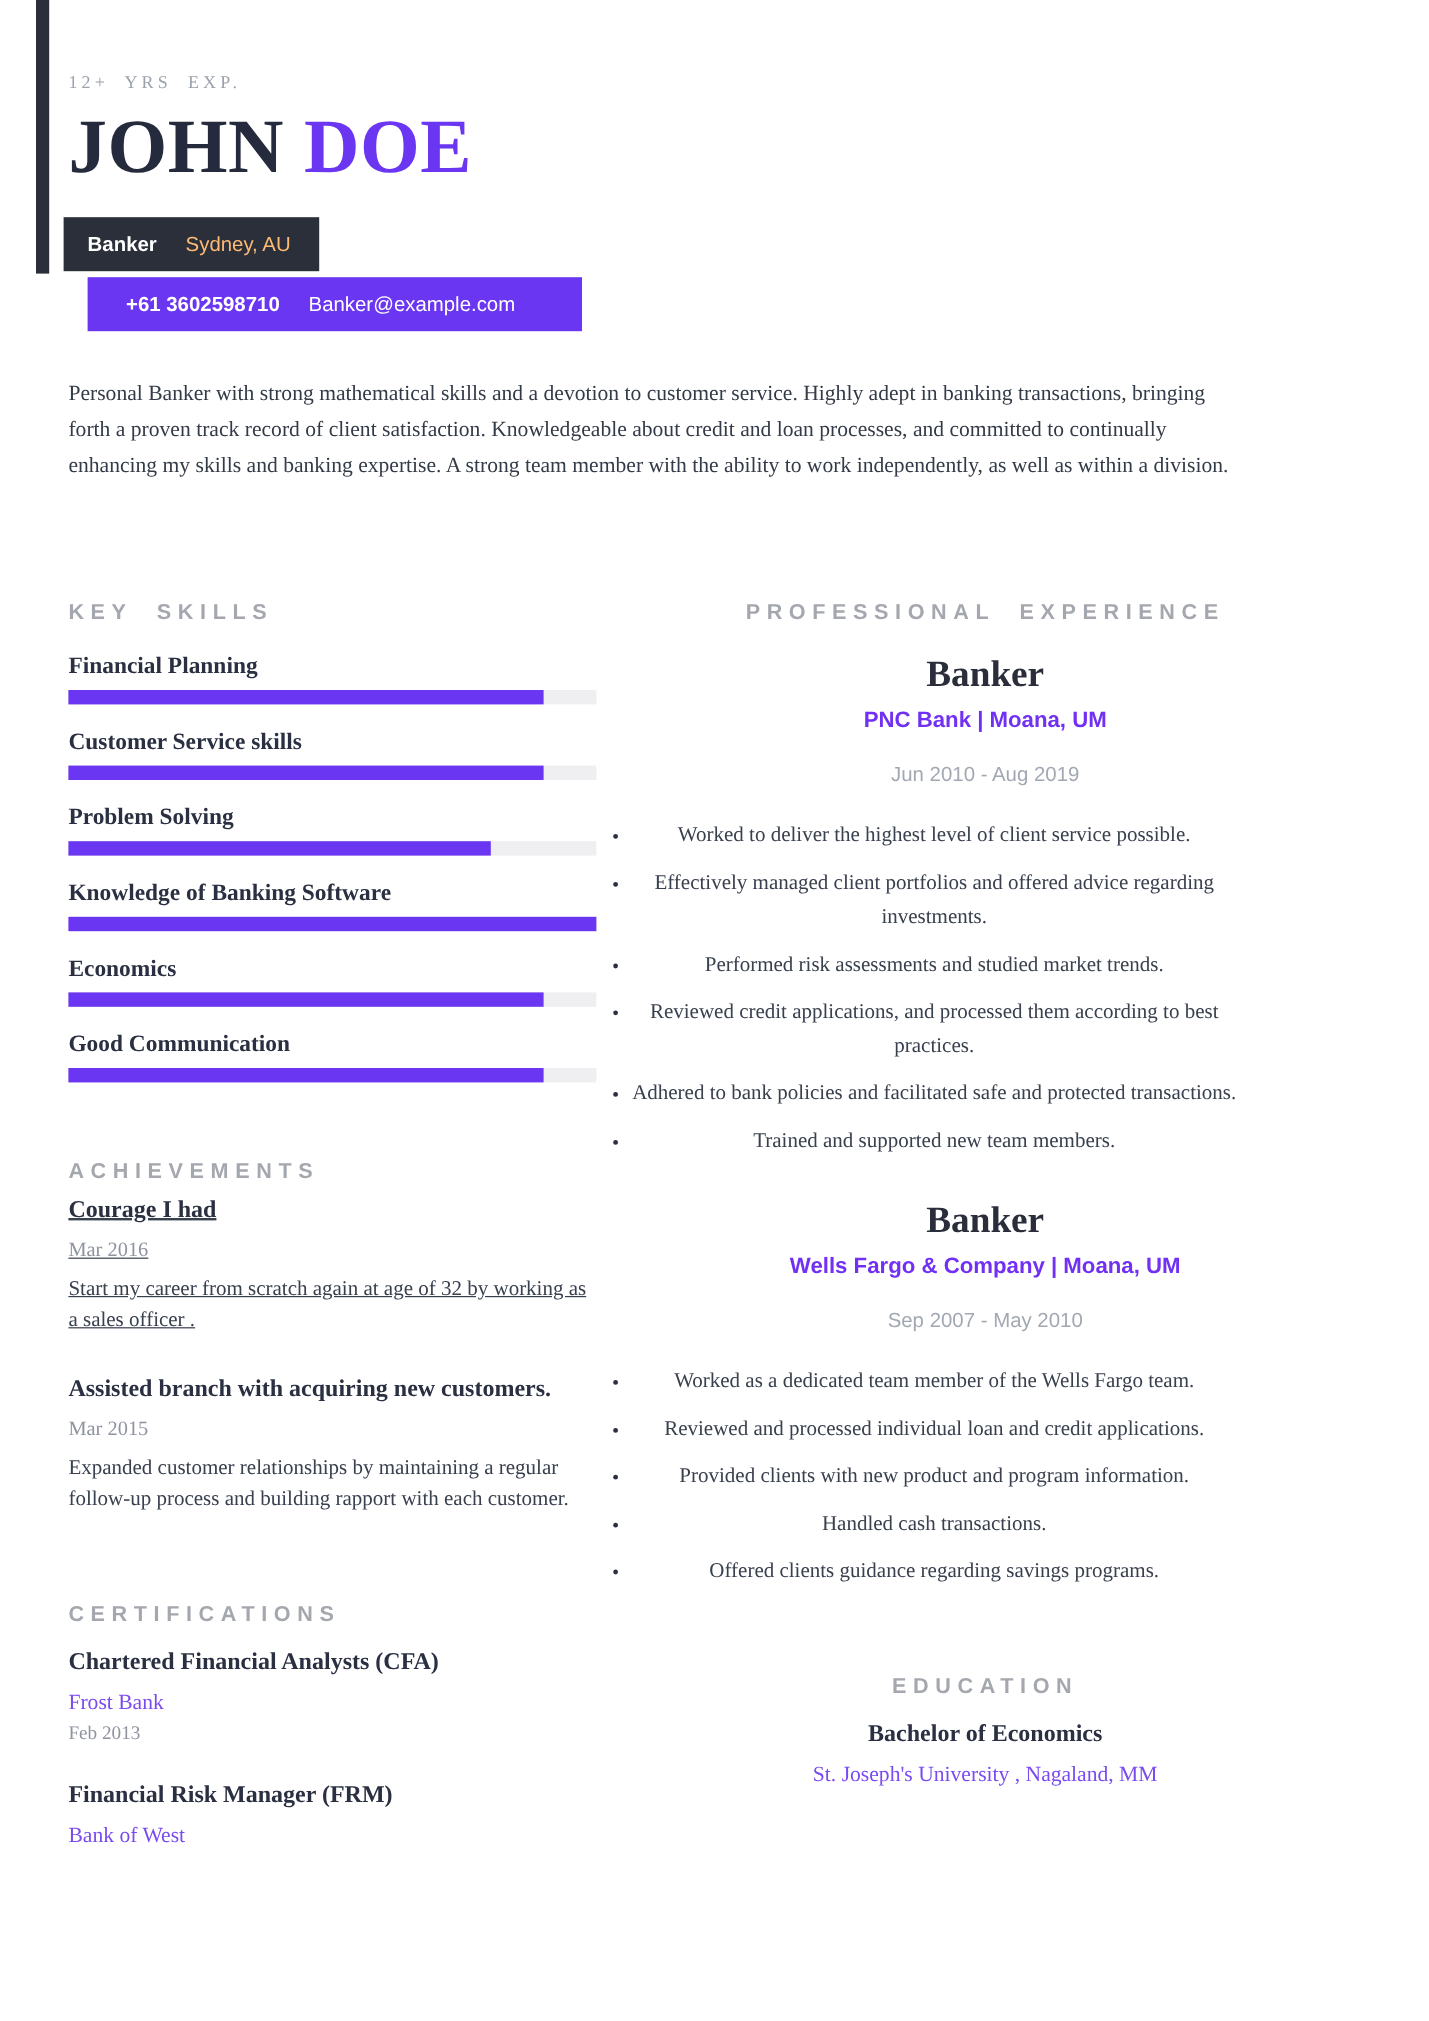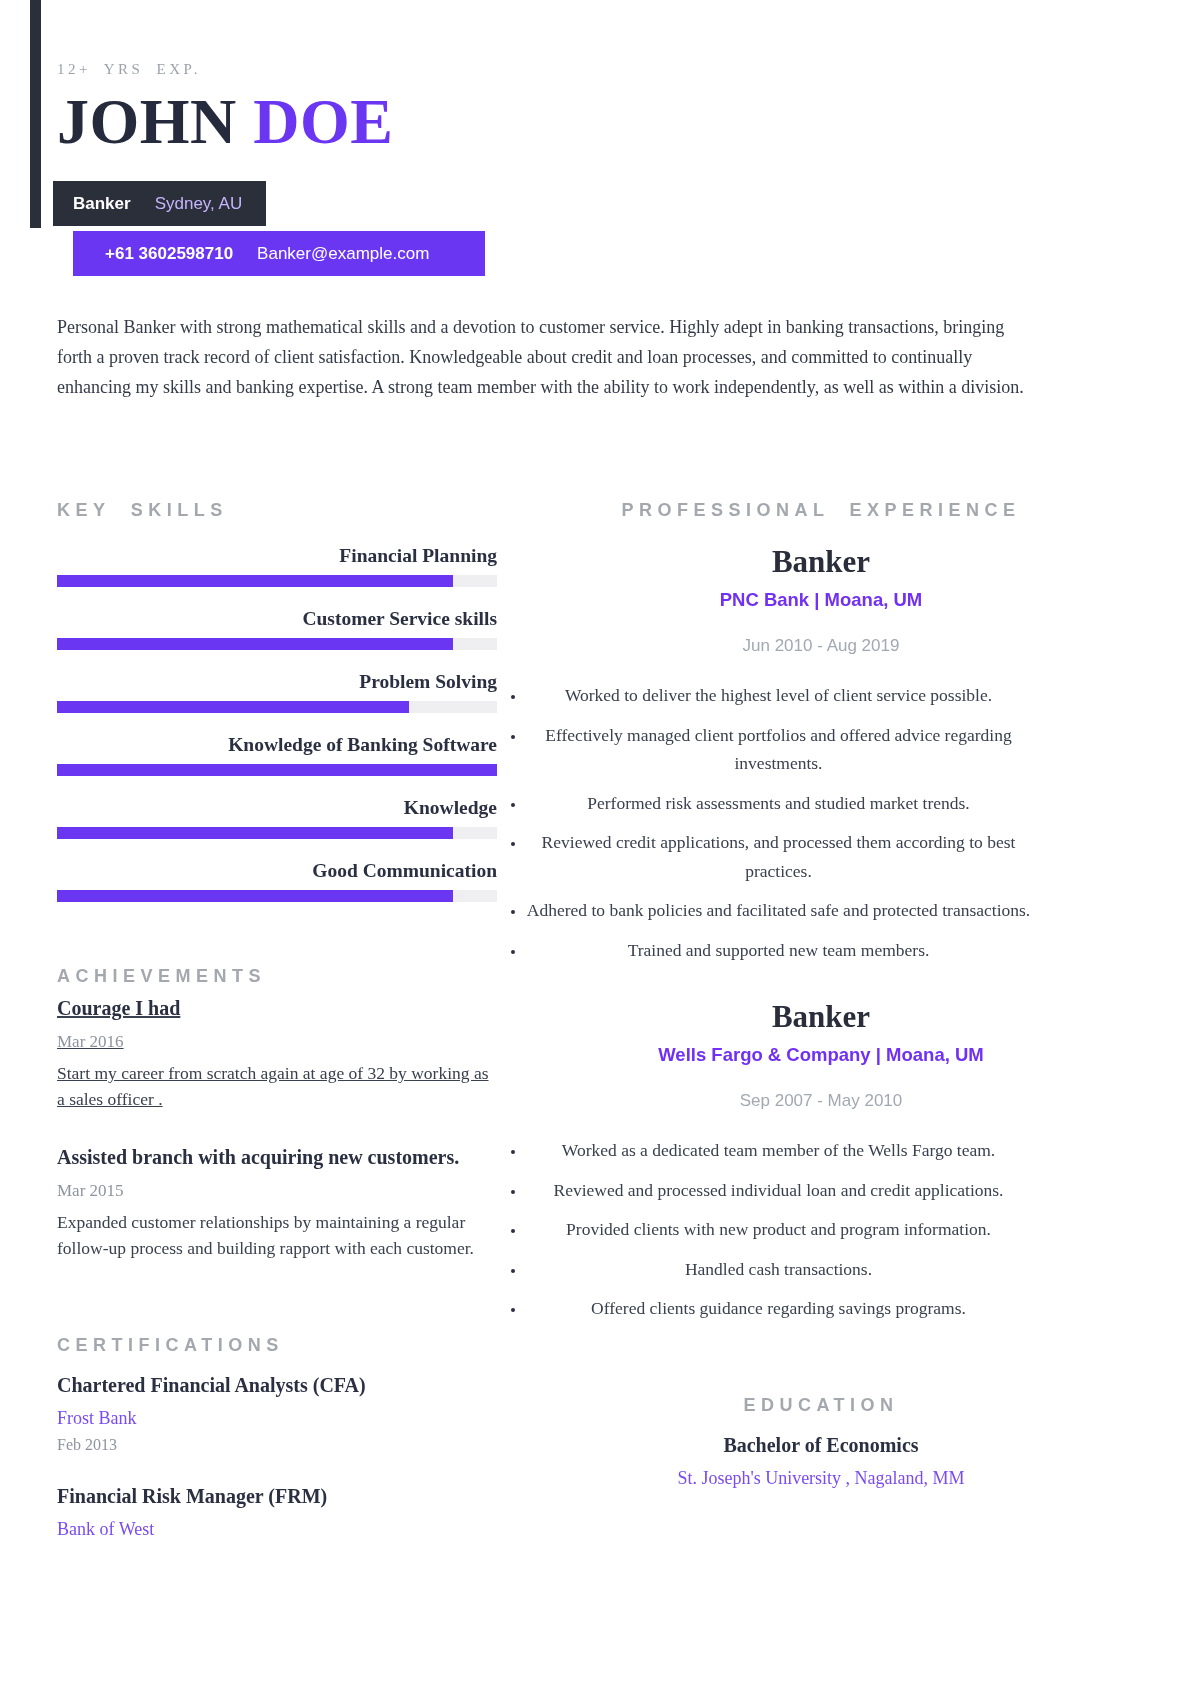--- a/index.html
+++ b/index.html
@@ -20,37 +20,37 @@
   .page{position:absolute;inset:0;}
   .stripe{position:absolute;left:30px;top:0;width:11px;height:228px;background:var(--dark);}
   .header{position:absolute;left:57px;top:60px;width:1080px;}
   .exp-label{font-size:15px;letter-spacing:3.5px;word-spacing:6px;color:#9CA2AC;line-height:19px;}
   .name{margin:10px 0 0 0;font-size:64px;font-weight:700;line-height:66px;color:var(--name-dark);letter-spacing:0.5px;}
   .name .last{color:var(--accent);}
   .badge-dark{display:flex;width:fit-content;align-items:center;height:45px;background:var(--dark);
     color:#fff;font-family:"Liberation Sans",sans-serif;font-size:17px;padding:0 24px 0 20px;
     margin-top:26px;margin-left:-4px;}
   .badge-dark .role-b{font-weight:700;margin-right:24px;}
-  .badge-dark .loc{color:#c4b5fd;}
+  .badge-dark .loc{color:#fdba74;}
   .badge-purple{display:flex;align-items:center;height:45px;width:412px;box-sizing:border-box;
     background:var(--accent);color:#fff;font-family:"Liberation Sans",sans-serif;font-size:17px;
     padding-left:32px;margin-left:16px;margin-top:5px;}
   .badge-purple .phone{font-weight:700;margin-right:24px;}
   .summary{margin:36px 0 0 0;width:985px;font-size:18px;line-height:30px;color:#343B48;}
   .col-left{position:absolute;left:57px;top:500px;width:440px;}
   .col-right{position:absolute;left:505px;top:500px;width:632px;text-align:center;}
   .sec-h{font-family:"Liberation Sans",sans-serif;font-weight:700;font-size:18px;line-height:21px;
     letter-spacing:5.5px;word-spacing:10px;color:var(--muted-heading);}
   .sec-ach{margin-top:64px;}
   .sec-cert{margin-top:74px;}
   .sec-edu{margin-top:72px;}
   
   .skill{margin-top:20px;}
   [data-name="key-skills-list"] .skill:first-child{margin-top:23px;}
-  .skill-name{font-size:19.5px;font-weight:700;line-height:24px;color:#2A3042;text-align:right;}
+  .skill-name{font-size:19.5px;font-weight:700;line-height:24px;color:#2A3042;}
   .skill-bar{margin-top:7px;height:12px;background:var(--bar-track);}
   .skill-fill{height:100%;background:var(--accent);}
   
   .item-title{font-size:20px;font-weight:700;line-height:38px;color:#2A3042;}
   .cert-item .item-title,.edu .item-title{line-height:30px;}
   .date-serif{margin-top:4px;font-size:17px;line-height:21px;color:var(--date-gray-serif);}
   .date-serif.small{margin-top:5px;font-size:16px;line-height:20px;}
   .ach-body{margin-top:8px;font-size:17.5px;line-height:26px;color:var(--body-text);}
   .ach-item{margin-top:26px;}
   [data-name="achievements-list"] .ach-item:first-child{margin-top:2px;text-decoration:underline;}
@@ -112,21 +112,21 @@
             <div class="skill-fill" data-name="skill-bar-fill" style="width: 80%;"></div>
           </div>
         </div>
         <div class="skill" data-name="skill-item">
           <div class="skill-name" data-name="skill-name">Knowledge of Banking Software</div>
           <div class="skill-bar" data-name="skill-bar-track">
             <div class="skill-fill" data-name="skill-bar-fill" style="width: 100%;"></div>
           </div>
         </div>
         <div class="skill" data-name="skill-item">
-          <div class="skill-name" data-name="skill-name">Knowledge</div>
+          <div class="skill-name" data-name="skill-name">Economics</div>
           <div class="skill-bar" data-name="skill-bar-track">
             <div class="skill-fill" data-name="skill-bar-fill" style="width: 90%;"></div>
           </div>
         </div>
         <div class="skill" data-name="skill-item">
           <div class="skill-name" data-name="skill-name">Good Communication</div>
           <div class="skill-bar" data-name="skill-bar-track">
             <div class="skill-fill" data-name="skill-bar-fill" style="width: 90%;"></div>
           </div>
         </div>

